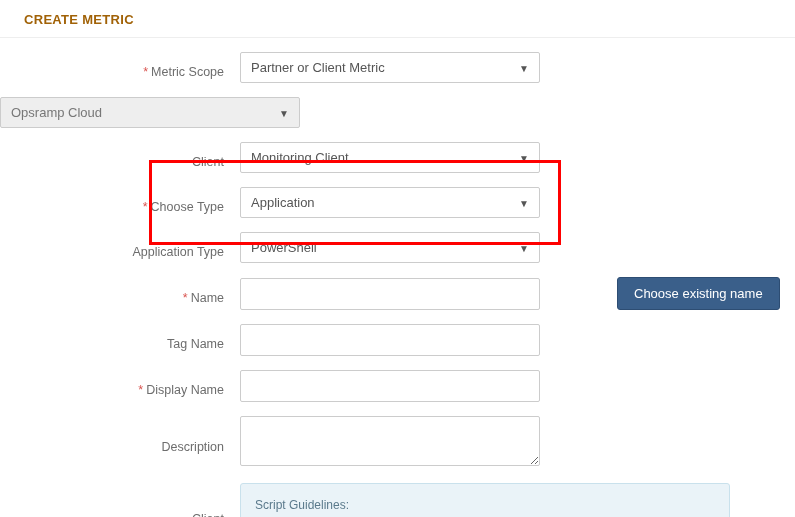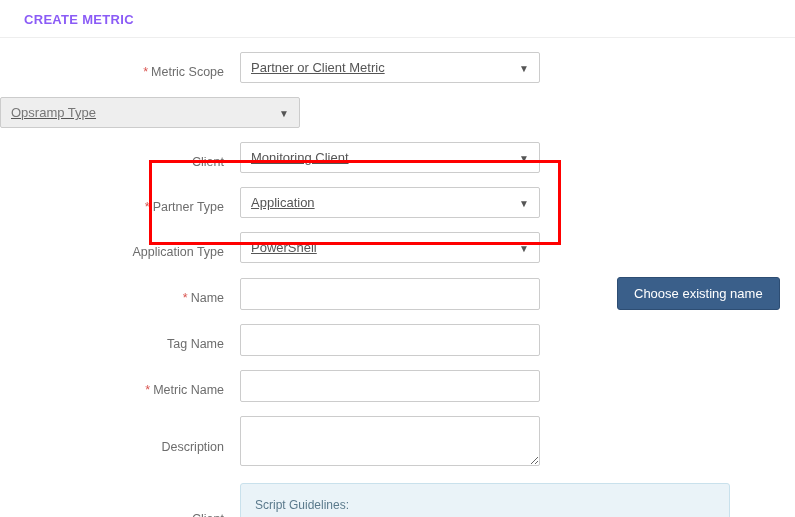--- a/index.html
+++ b/index.html
@@ -7,21 +7,21 @@
     margin: 0;
     font-family: "Helvetica Neue", Helvetica, Arial, sans-serif;
     font-size: 13px;
     color: #555;
     background: #fff;
     width: 795px;
   }
   .page-title {
     font-size: 13px;
     font-weight: 700;
-    color: #8b5cf6;
+    color: #a16207;
     padding: 12px 12px 10px 24px;
     border-bottom: 1px solid #eee;
     letter-spacing: 0.3px;
   }
   .form-area {
     padding: 14px 0 0 0;
   }
   .form-row {
     display: flex;
     align-items: center;
@@ -35,21 +35,20 @@
     padding-top: 8px;
     font-size: 12.5px;
     color: #6d6d6d;
   }
   .label-col .req {
     color: #d9534f;
     margin-right: 3px;
   }
   .field-col {
     width: 361px;
-    text-decoration: underline;
   }
   .extra-col {
     padding-left: 16px;
   }
   .select-box, .text-input, .textarea-input {
     width: 300px;
     border: 1px solid #ccc;
     background: #fff;
     font-size: 13px;
     color: #555;
@@ -128,38 +127,38 @@
         <div class="select-box">
           <span>Partner or Client Metric</span>
           <span class="caret">▼</span>
         </div>
       </div>
     </div>
 
     <div class="form-row">
       <div class="field-col">
         <div class="select-box disabled">
-          <span>Opsramp Type</span>
+          <span>Opsramp Cloud</span>
           <span class="caret">▼</span>
         </div>
       </div>
     </div>
 
     <div class="form-row">
       <div class="label-col">Client</div>
       <div class="field-col">
         <div class="select-box">
           <span>Monitoring Client</span>
           <span class="caret">▼</span>
         </div>
       </div>
     </div>
 
     <div class="form-row">
-      <div class="label-col"><span class="req">*</span><span>Partner Type</span></div>
+      <div class="label-col"><span class="req">*</span><span>Choose Type</span></div>
       <div class="field-col">
         <div class="select-box">
           <span>Application</span>
           <span class="caret">▼</span>
         </div>
       </div>
     </div>
 
     <div class="form-row">
       <div class="label-col">Application Type</div>
@@ -182,21 +181,21 @@
     </div>
 
     <div class="form-row">
       <div class="label-col">Tag Name</div>
       <div class="field-col">
         <input class="text-input" type="text" value="" style="">
       </div>
     </div>
 
     <div class="form-row">
-      <div class="label-col"><span class="req">*</span><span>Metric Name</span></div>
+      <div class="label-col"><span class="req">*</span><span>Display Name</span></div>
       <div class="field-col">
         <input class="text-input" type="text" value="" style="">
       </div>
     </div>
 
     <div class="form-row">
       <div class="label-col">Description</div>
       <div class="field-col">
         <textarea class="textarea-input" style=""></textarea>
       </div>

